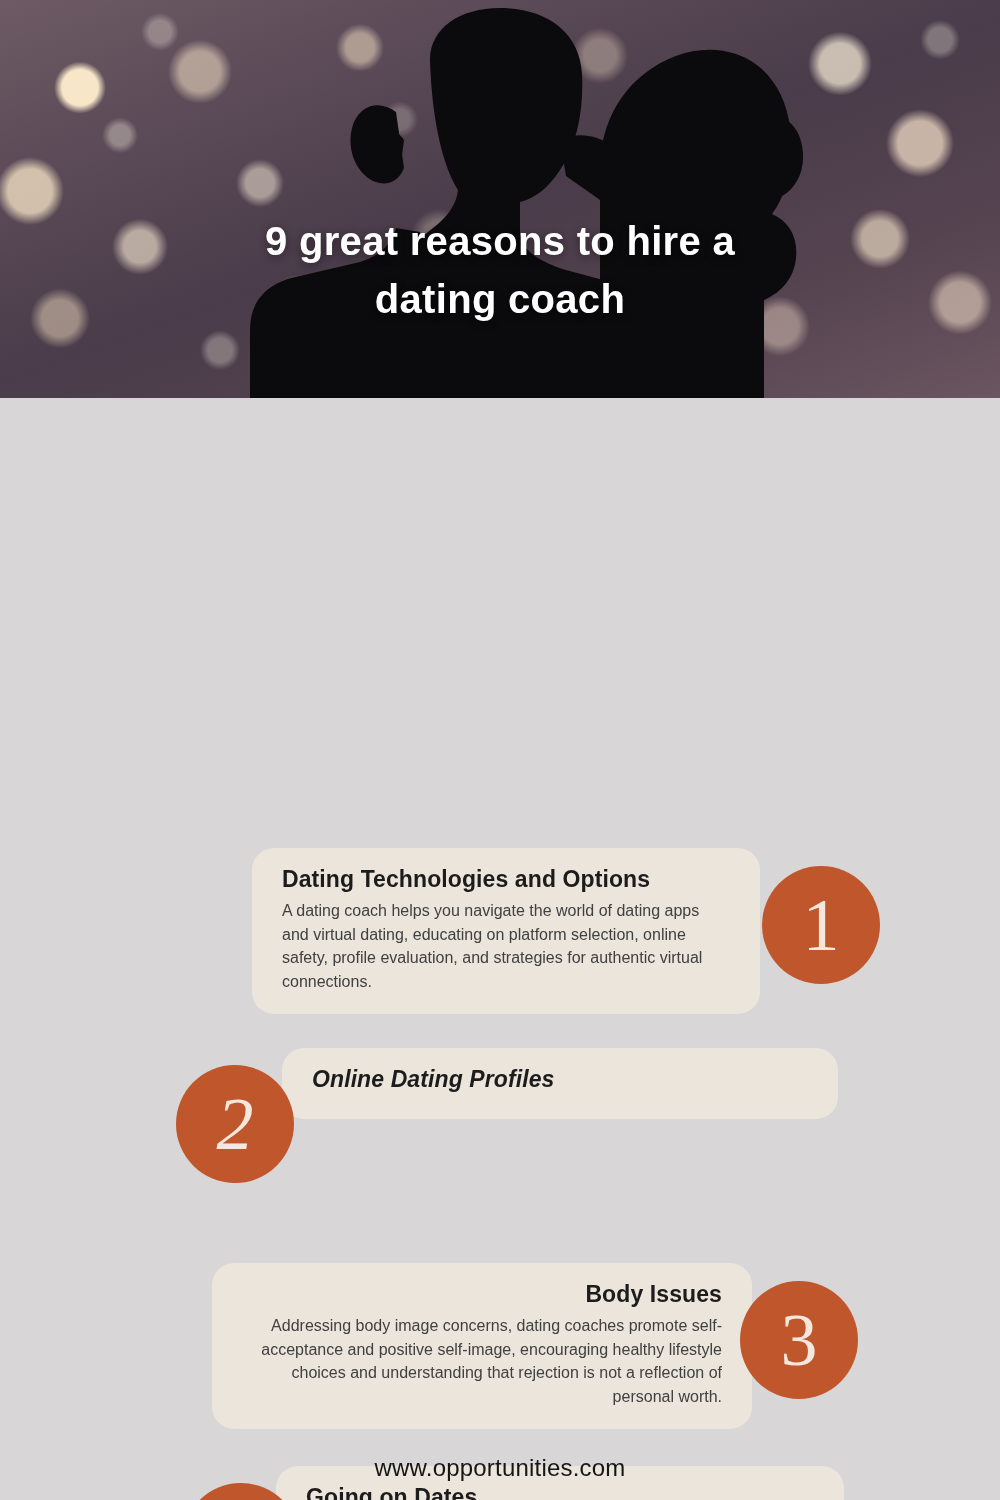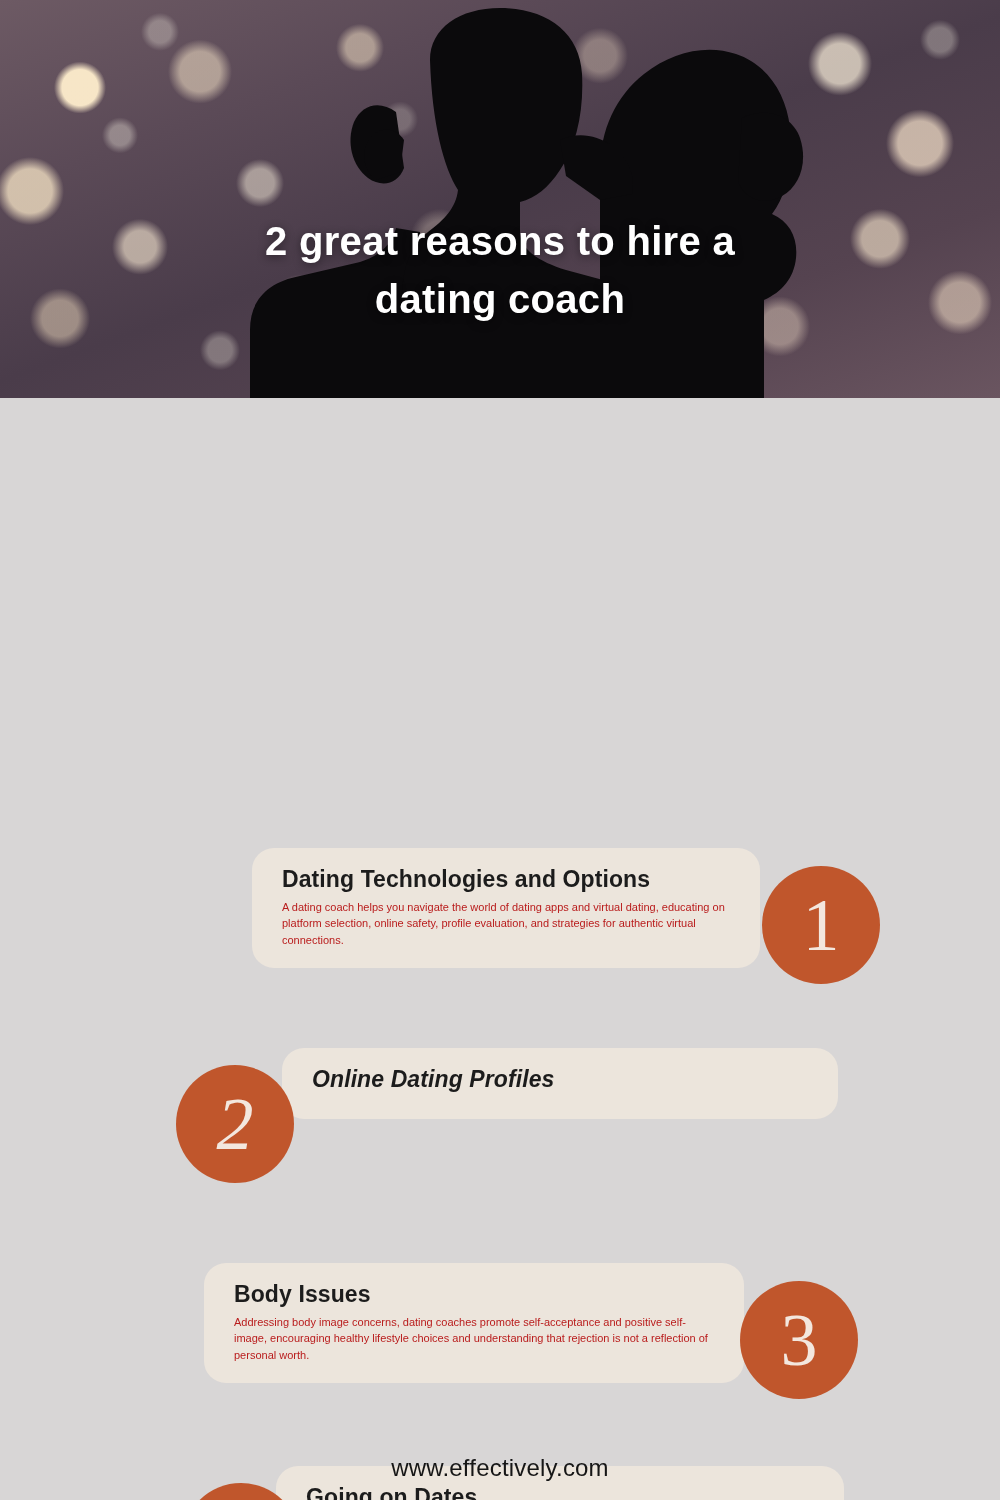--- a/index.html
+++ b/index.html
@@ -95,23 +95,23 @@
     padding: 18px 30px 20px 30px;
   }
   .card h2 {
     font-size: 23px;
     font-weight: bold;
     color: #1c1c1c;
     margin-bottom: 6px;
     letter-spacing: 0.1px;
   }
   .card p {
-    font-size: 11px;
+    font-size: 16px;
     line-height: 1.48;
-    color: #b91c1c;
+    color: #404040;
   }
   .badge {
     position: absolute;
     width: 118px;
     height: 118px;
     border-radius: 50%;
     background: #c0562c;
     color: #f3e7de;
     font-family: "Liberation Serif", serif;
     font-size: 74px;
@@ -125,21 +125,21 @@
   #item-1 .card { left: 212px; top: 10px; width: 508px; }
   #item-1 .badge { left: 722px; top: 28px; }
 
   
   #item-2 { top: 645px; font-style: italic; }
   #item-2 .card { left: 282px; top: 5px; width: 556px; }
   #item-2 .badge { left: 176px; top: 22px; }
 
   
   #item-3 { top: 855px; }
-  #item-3 .card { left: 204px; top: 10px; width: 540px; }
+  #item-3 .card { left: 212px; top: 10px; width: 540px; text-align: right; }
   #item-3 .badge { left: 740px; top: 28px; }
 
   
   #item-4 { top: 1060px; }
   #item-4 .card { left: 276px; top: 8px; width: 568px; }
   #item-4 .badge { left: 182px; top: 25px; }
 
   .footer {
     position: absolute;
     left: 0;
@@ -165,21 +165,21 @@
         <path d="M250,398 L250,330 C250,300 268,282 300,276 L360,262 C380,256 392,244 396,228 L420,232 L430,398 Z"></path>
         <path d="M430,60 C430,28 460,8 500,8 C546,8 580,32 582,74 C584,112 576,146 560,170 C548,188 536,198 520,202 L520,232 C520,250 540,262 566,270 L640,290 C672,300 690,318 692,348 L692,398 L402,398 L402,300 C402,268 410,246 428,232 C444,220 456,208 458,190 C444,168 432,124 430,60 Z"></path>
         <path d="M600,170 C600,130 616,96 644,74 C672,52 706,44 736,54 C766,64 786,92 790,128 C794,166 786,196 772,214 C790,222 798,238 796,258 C794,278 782,292 764,300 L764,398 L600,398 Z"></path>
         <path d="M742,118 C768,106 792,116 800,138 C808,162 800,186 782,196 C764,206 746,200 738,182 Z"></path>
         <path d="M396,112 C380,100 362,104 354,122 C346,142 352,166 368,178 C382,188 398,184 404,168 Z"></path>
         <path d="M404,140 C396,128 382,126 372,136 C360,148 362,170 376,180 L400,172 Z"></path>
         <path d="M560,140 C576,132 596,134 612,146 C628,158 636,176 632,194 L600,200 L566,176 Z"></path>
       </g>
     </svg>
 
-    <div class="hero-title">2 great reasons to hire a dating coach</div>
+    <div class="hero-title">9 great reasons to hire a dating coach</div>
   </div>
 
   <div class="items">
 
     <div class="item" id="item-1">
       <div class="card">
         <h2>Dating Technologies and Options</h2>
         <p>A dating coach helps you navigate the world of dating apps and virtual dating, educating on platform selection, online safety, profile evaluation, and strategies for authentic virtual connections.</p>
       </div>
       <div class="badge">1</div>
@@ -203,15 +203,15 @@
     <div class="item" id="item-4">
       <div class="card">
         <h2>Going on Dates</h2>
 
       </div>
       <div class="badge">4</div>
     </div>
 
   </div>
 
-  <div class="footer">www.effectively.com</div>
+  <div class="footer">www.opportunities.com</div>
 
 </div>
 
 </body></html>

